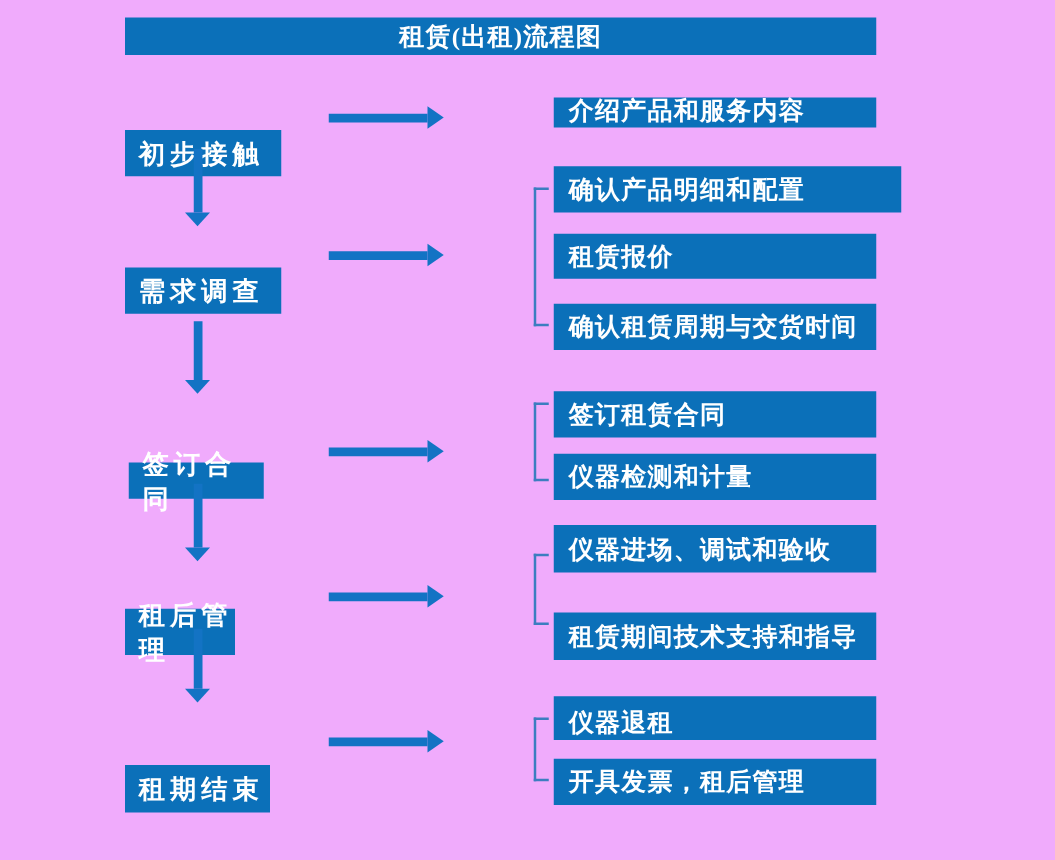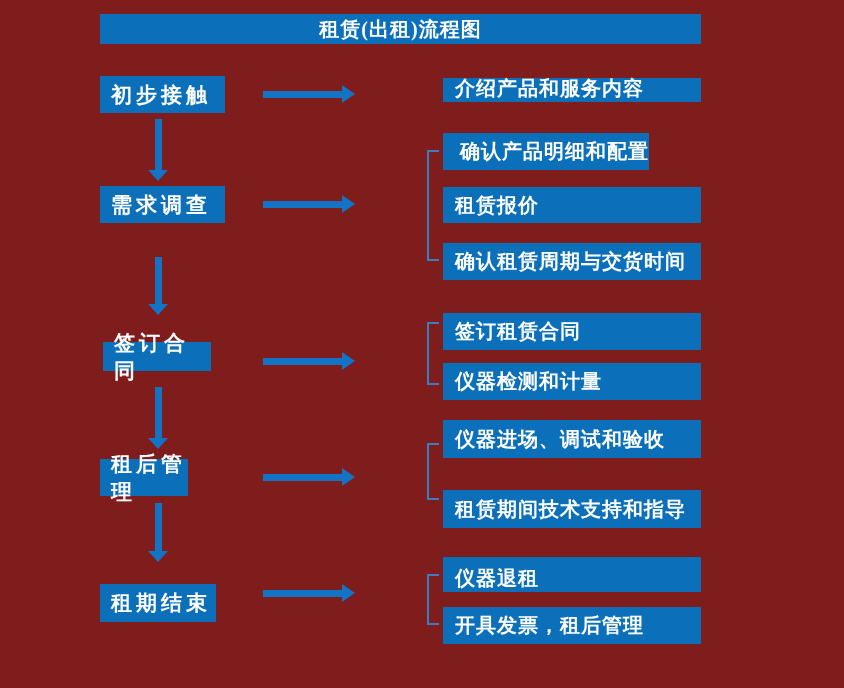--- a/index.html
+++ b/index.html
@@ -1,27 +1,27 @@
 <!DOCTYPE html>
 <html style="--box: #0b70b9; --arrow: #1373c4; --bracket: #3c7dc0; --text: #ffffff;"><head>
 <meta charset="utf-8">
 <style>
   html,body { margin:0; padding:0; background:#ffffff; }
   .canvas {
-    position:relative; width:844px; height:688px; background:#7f1d1d;
+    position:relative; width:844px; height:688px; background:#f0abfc;
     font-family:"Liberation Serif","DejaVu Serif",serif; overflow:hidden;
   }
   .box {
     position:absolute; background:var(--box,#0b70b9); color:var(--text,#fff);
     font-weight:bold; display:flex; align-items:center; box-sizing:border-box;
   }
   .titlebar {
     justify-content:center; font-size:20px; letter-spacing:1px;
   }
-  .lbox { font-size:21px; letter-spacing:4px; padding-left:11px; }
+  .lbox { font-size:21px; letter-spacing:4px; padding-left:11px;margin-top:28px; }
   .rbox { font-size:20px; letter-spacing:1px; padding-left:12px; }
   .h-arrow { position:absolute; display:flex; align-items:center; }
   .h-shaft { height:7px; flex:1; background:var(--arrow,#1373c4); }
   .h-head {
     width:0; height:0;
     border-left:13px solid var(--arrow,#1373c4);
     border-top:9px solid transparent; border-bottom:9px solid transparent;
   }
   .v-arrow { position:absolute; width:22px; display:flex; flex-direction:column; align-items:center; }
   .v-shaft { width:7px; flex:1; background:var(--arrow,#1373c4); }
@@ -101,21 +101,21 @@
   </div>
 
   <div class="bracket" style="top:150px;height:111px;"></div>
   <div class="bracket" style="top:322px;height:63px;"></div>
   <div class="bracket" style="top:443px;height:57px;"></div>
   <div class="bracket" style="top:574px;height:51px;"></div>
 
   <div class="box rbox" style="left:443px;top:78px;width:258px;height:24px;align-items:flex-end;">
     <span>介绍产品和服务内容</span>
   </div>
-  <div class="box rbox" style="left:443px;top:133px;width:206px;height:37px;justify-content:flex-end;">
+  <div class="box rbox" style="left:443px;top:133px;width:278px;height:37px;">
     <span>确认产品明细和配置</span>
   </div>
   <div class="box rbox" style="left:443px;top:187px;width:258px;height:36px;">
     <span>租赁报价</span>
   </div>
   <div class="box rbox" style="left:443px;top:243px;width:258px;height:37px;">
     <span>确认租赁周期与交货时间</span>
   </div>
   <div class="box rbox" style="left:443px;top:313px;width:258px;height:37px;">
     <span>签订租赁合同</span>

